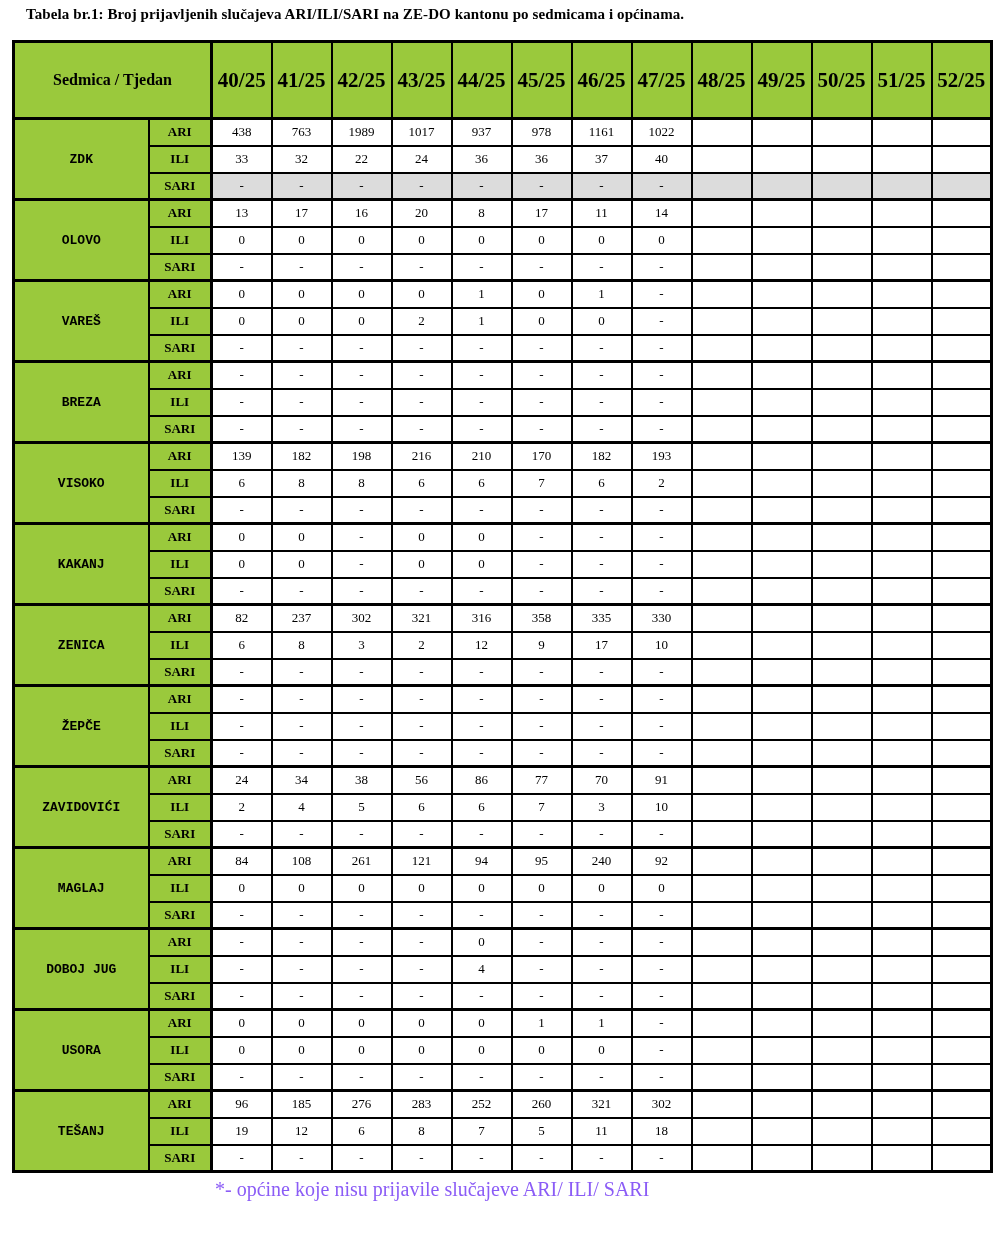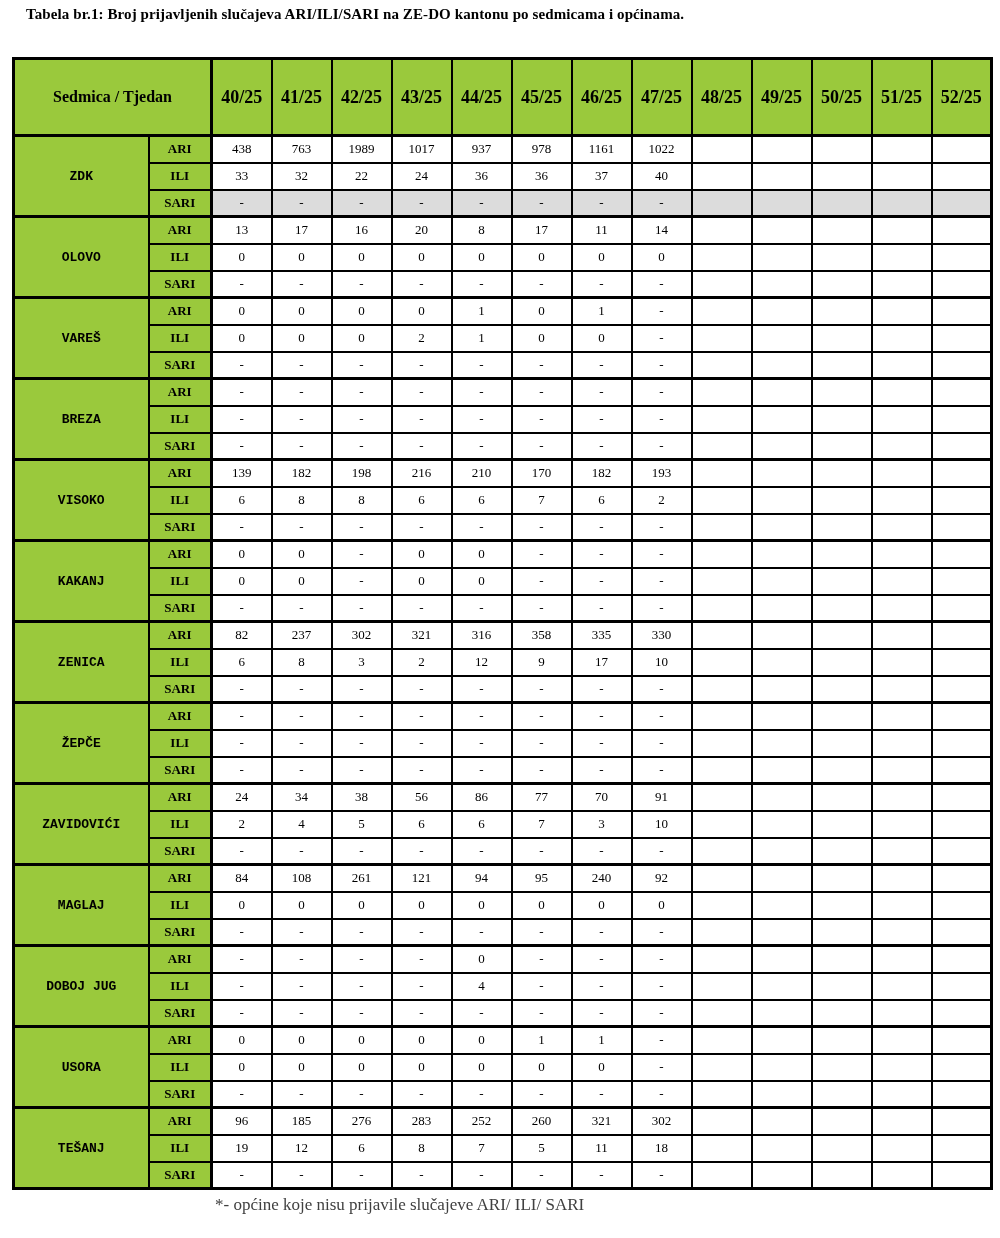--- a/index.html
+++ b/index.html
@@ -7,51 +7,51 @@
   body {
     width: 1000px; height: 1238px;
     background: #ffffff; color: #000;
     font-family: "Liberation Serif", serif;
     position: relative;
   }
   .page-title {
     position: absolute; left: 10px; top: 6px;
     font-size: 15px; font-weight: bold; letter-spacing: 0.1px; margin-left: 16px;
   }
-  .table-wrap { position: absolute; left: 12px; top: 57px; }
+  .table-wrap { position: absolute; left: 12px; top: 40px; }
   table.ari-table {
     border-collapse: collapse; table-layout: fixed;
     width: 978px; border: 3px solid var(--border);
   }
   .ari-table th, .ari-table td {
     border: 2px solid var(--border);
     padding: 0; text-align: center; vertical-align: middle;
     overflow: hidden; white-space: nowrap;
   }
   .ari-table thead th {
     height: 77px; background: var(--green);
-    font-size: 18px; font-weight: bold;
+    font-size: 21px; font-weight: bold;
     border-bottom: 3px solid var(--border);
   }
   .ari-table thead th.corner { font-size: 16px; border-right: 3px solid var(--border); }
   .ari-table tbody td { height: 27px; font-size: 13px; }
   .muni-cell {
     background: var(--green); font-weight: bold; font-size: 13px;
     border-right: 2px solid var(--border) !important;
     font-family: Liberation Mono, monospace;
   }
   .type-cell {
     background: var(--green); font-weight: bold; font-size: 13px;
     border-right: 3px solid var(--border) !important;
   }
   tr.group-start td { border-top: 3px solid var(--border); }
   tr.sub-row td { border-top: 1px solid #555; }
   td.shaded { background: var(--grey); }
   .footnote {
-    margin: 5px 0 0 203px; font-size: 17px; color: #404040;
+    margin: 5px 0 0 203px; font-size: 20px; color: #8b5cf6;
   }
 </style>
 </head>
 <body>
 
 <div class="page-title">Tabela br.1: Broj prijavljenih slučajeva ARI/ILI/SARI na ZE-DO kantonu po sedmicama i općinama.</div>
 
 <div class="table-wrap">
   <table class="ari-table">
     <colgroup>

